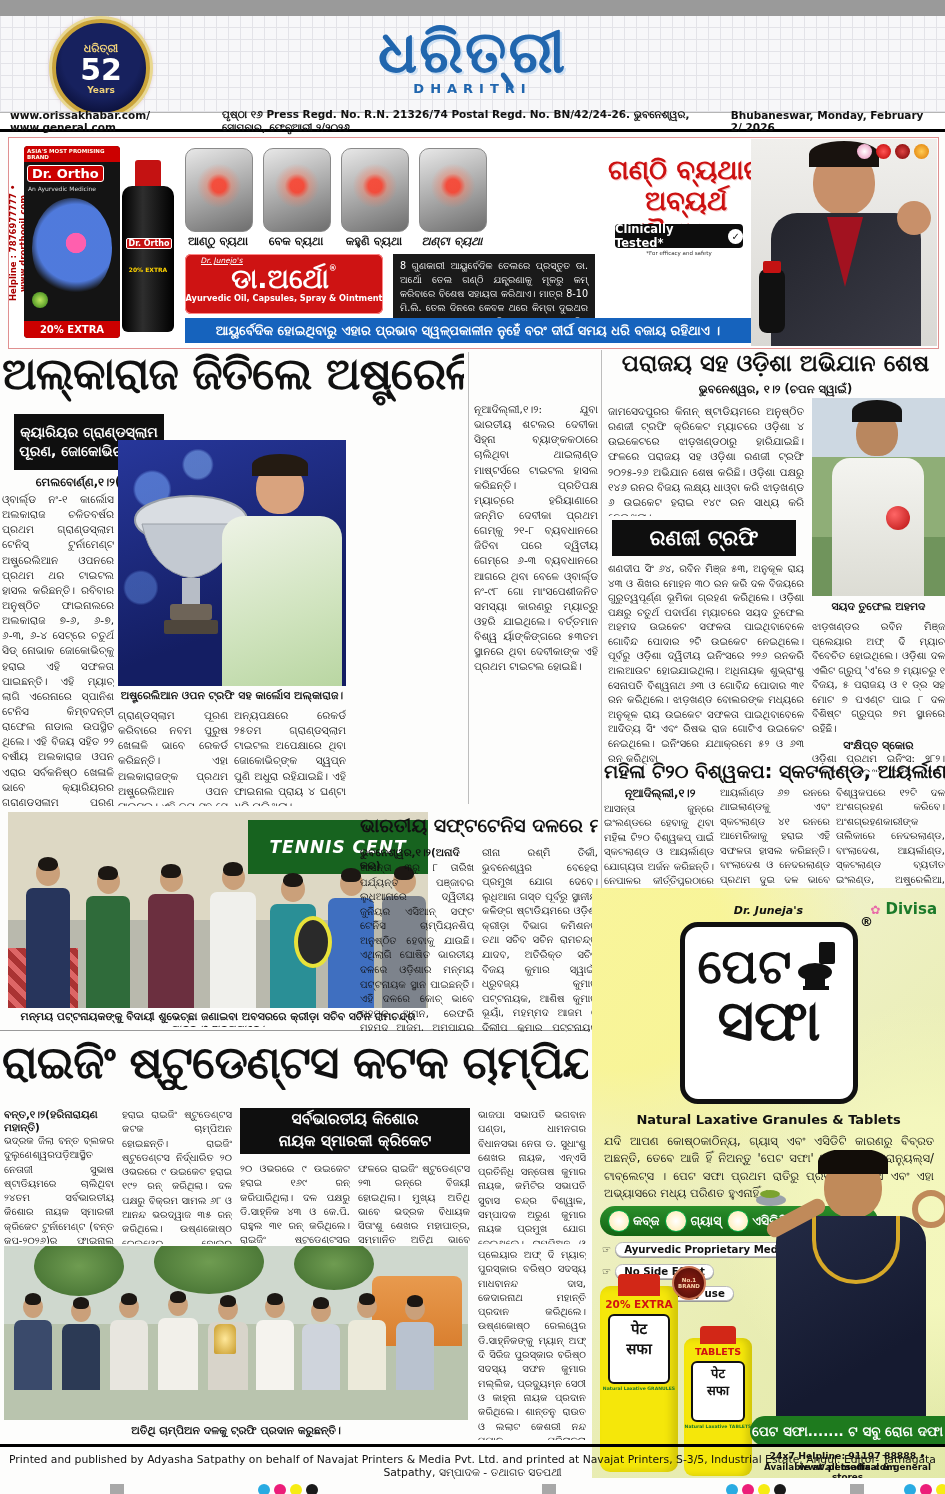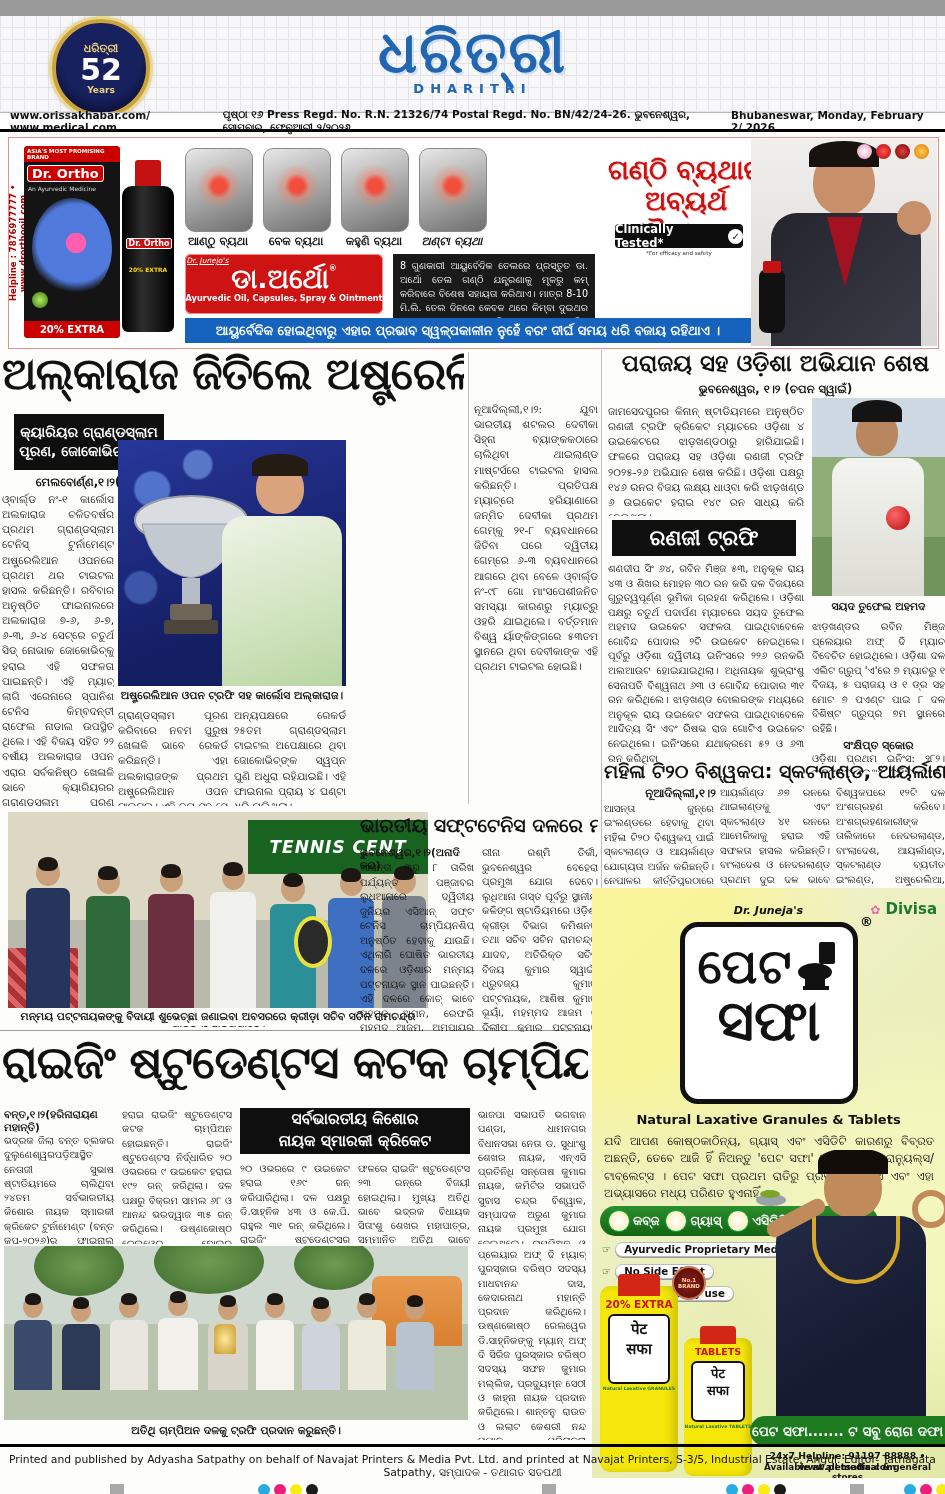--- a/index.html
+++ b/index.html
@@ -52,21 +52,21 @@
   .bottle .lbl{position:absolute;left:4px;top:52px;width:44px;background:#c41212;color:#fff;
       font-size:8px;font-weight:800;text-align:center;border:1px solid #fff;border-radius:2px;}
   .bottle .ex2{position:absolute;left:4px;top:80px;width:44px;color:#ffd400;font-size:6px;font-weight:bold;text-align:center;}
   .thumb{top:10px;width:66px;height:82px;border-radius:10px;border:1px solid #8a8a8a;
       background:
         radial-gradient(circle at 50% 45%,rgba(255,60,40,.85) 0 12%,rgba(255,120,90,.4) 22%,rgba(0,0,0,0) 40%),
         linear-gradient(160deg,#e8e8e8,#9f9f9f 60%,#6e6e6e);}
   .thumbcap{top:96px;width:66px;text-align:center;font-size:11.5px;font-weight:bold;}
   .brandbox{left:176px;top:116px;width:198px;height:60px;background:#ce1313;border-radius:6px;
       color:#fff;text-align:center;box-shadow:inset 0 0 0 1px #f88;}
-  .brandbox .pre{font-size:7.5px;font-style:italic;text-align:left;padding:2px 0 0 2px;text-decoration:underline;}
+  .brandbox .pre{font-size:7.5px;font-style:italic;text-align:left;padding:2px 0 0 16px;text-decoration:underline;}
   .brandbox .big{font-size:27px;font-weight:800;line-height:1;}
   .brandbox .reg{font-size:8px;vertical-align:top;}
   .brandbox .sb{font-size:8.2px;font-weight:bold;margin-top:1px;}
   .descbox{left:384px;top:116px;width:202px;height:64px;background:#1a1a1a;color:#fff;
       font-size:9.6px;line-height:1.45;padding:5px 7px;box-sizing:border-box;}
   .adhead{left:584px;top:16px;width:186px;color:#cc1111;font-size:27px;font-weight:800;
       line-height:1.15;text-align:center;text-shadow:1px 1px 0 #f6caca;}
   .clin{left:606px;top:86px;width:128px;height:24px;background:#0d0d0d;color:#fff;border-radius:4px;
       font-size:11.5px;font-weight:800;display:flex;align-items:center;justify-content:center;gap:4px;}
   .clin .chk{display:inline-flex;width:15px;height:15px;border-radius:50%;background:#fff;color:#111;
@@ -182,21 +182,21 @@
       <span class="t1">ଧରିତ୍ରୀ</span>
       <span class="t2">52</span>
       <span class="t3">Years</span>
     </div>
     <div class="abs logowrap">
       <div class="logo">ଧରିତ୍ରୀ</div>
       <div class="logosub">DHARITRI</div>
     </div>
   </div>
   <div class="abs infobar">
-    <span>www.orissakhabar.com/ www.medical.com</span>
+    <span>www.orissakhabar.com/ www.general.com</span>
     <span>ପୃଷ୍ଠା ୧୬  Press Regd. No. R.N. 21326/74 Postal Regd. No. BN/42/24-26.   ଭୁବନେଶ୍ୱର, ସୋମବାର, ଫେବୃଆରୀ ୨/୨୦୨୬</span>
     <span>Bhubaneswar,  Monday, February 2/ 2026</span>
   </div>
 
   <div class="abs orthoad">
     <div class="abs vert">Helpline : 7876977777  •  www.drorthooil.com</div>
     <div class="abs packbox">
       <div class="tag">ASIA'S MOST PROMISING BRAND</div>
       <span class="nm">Dr. Ortho</span>
       <div class="sub">An Ayurvedic Medicine</div>
@@ -293,21 +293,21 @@
   <div class="abs cap" style="left:812px;top:584px;width:133px;">ସୟଦ ତୁଫେଲ ଅହମଦ</div>
   <div class="abs ranjibox">ରଣଜୀ ଟ୍ରଫି</div>
   <div class="abs bodytxt j clip" style="left:608px;top:546px;width:196px;height:212px;font-size:10.2px;">ଶଣଦୀପ ସିଂ ୬୪, ରବିନ ମିଞ୍ଜ ୫୩, ଅନୁକୂଳ ରାୟ ୪୩ ଓ ଶିଖର ମୋହନ ୩୦ ରନ କରି ଦଳ ବିଜୟରେ ଗୁରୁତ୍ୱପୂର୍ଣ୍ଣ ଭୂମିକା ଗ୍ରହଣ କରିଥିଲେ। ଓଡ଼ିଶା ପକ୍ଷରୁ ଚତୁର୍ଥ ପଦାର୍ପଣ ମ୍ୟାଚରେ ସୟଦ ତୁଫେଲ ଅହମଦ ଉଇକେଟ ସଫଳତା ପାଇଥିବାବେଳେ ଗୋବିନ୍ଦ ପୋଦାର ୨ଟି ଉଇକେଟ ନେଇଥିଲେ। ପୂର୍ବରୁ ଓଡ଼ିଶା ଦ୍ୱିତୀୟ ଇନିଂସରେ ୨୨୬ ରନକରି ଅଲଆଉଟ ହୋଇଯାଇଥିଲା। ଅଧିନାୟକ ଶୁଭ୍ରାଂଶୁ ସେନାପତି ବିଶ୍ୱନାଥ ୬୩ ଓ ଗୋବିନ୍ଦ ପୋଦାର ୩୧ ରନ କରିଥିଲେ। ଝାଡ଼ଖଣ୍ଡ ବୋଲରଙ୍କ ମଧ୍ୟରେ ଅନୁକୂଳ ରାୟ ଉଇକେଟ ସଫଳତା ପାଇଥିବାବେଳେ ଆଦିତ୍ୟ ସିଂ ଏବଂ ରିଷଭ ରାଜ ଗୋଟିଏ ଉଇକେଟ ନେଇଥିଲେ। ଇନିଂସରେ ଯଥାକ୍ରମେ ୫୨ ଓ ୬୩ ରନ କରିଥିବା</div>
   <div class="abs clip" style="left:812px;top:604px;width:133px;height:152px;">
     <div class="bodytxt j" style="font-size:10.2px;">ଝାଡ଼ଖଣ୍ଡର ରବିନ ମିଞ୍ଜ ପ୍ଲେୟାର ଅଫ୍ ଦି ମ୍ୟାଚ ବିବେଚିତ ହୋଇଥିଲେ। ଓଡ଼ିଶା ଦଳ ଏଲିଟ ଗ୍ରୁପ୍ 'ଏ'ରେ ୭ ମ୍ୟାଚରୁ ୧ ବିଜୟ, ୫ ପରାଜୟ ଓ ୧ ଡ୍ର ସହ ମୋଟ ୭ ପଏଣ୍ଟ ପାଇ ୮ ଦଳ ବିଶିଷ୍ଟ ଗ୍ରୁପ୍‌ର ୭ମ ସ୍ଥାନରେ ରହିଛି।</div>
     <div class="ctr b" style="font-size:11px;margin-top:2px;">ସଂକ୍ଷିପ୍ତ ସ୍କୋର</div>
     <div class="bodytxt j" style="font-size:10.2px;">ଓଡ଼ିଶା ପ୍ରଥମ ଇନିଂସ: ୨୮୨। ଝାଡ଼ଖଣ୍ଡ ପ୍ରଥମ ଇନିଂସ: ୨୬୩। ଓଡ଼ିଶା ଦ୍ୱିତୀୟ ଇନିଂସ: ୨୨୬। ଝାଡ଼ଖଣ୍ଡ ଦ୍ୱିତୀୟ ଇନିଂସ: ୧୪୯/୬।</div>
   </div>
 
   <div class="abs h-t20">ମହିଳା ଟି୨୦ ବିଶ୍ୱକପ: ସ୍କଟଲାଣ୍ଡ, ଆୟର୍ଲାଣ୍ଡକୁ ଯୋଗ୍ୟତା</div>
-  <div class="abs dl" style="left:604px;top:770px;width:112px;text-align:right;">ନୂଆଦିଲ୍ଲୀ,୧।୨</div>
+  <div class="abs dl" style="left:604px;top:770px;width:112px;">ନୂଆଦିଲ୍ଲୀ,୧।୨</div>
   <div class="abs bodytxt j clip" style="left:604px;top:786px;width:110px;height:84px;font-size:10.1px;">ଆସନ୍ତା ଜୁନ୍‌ରେ ଇଂଲଣ୍ଡରେ ହେବାକୁ ଥିବା ମହିଳା ଟି୨୦ ବିଶ୍ୱକପ୍ ପାଇଁ ସ୍କଟଲାଣ୍ଡ ଓ ଆୟର୍ଲାଣ୍ଡ ଯୋଗ୍ୟତା ଅର୍ଜନ କରିଛନ୍ତି। ନେପାଳର କୀର୍ତ୍ତିପୁରଠାରେ ଖେଳାଯାଇଥିବା କ୍ୱାଲିଫାୟର୍ସ ସୁପର-୬ରେ ଖେଳାଯାଇଥିବା ମ୍ୟାଚ୍‌ରେ</div>
   <div class="abs bodytxt j clip" style="left:720px;top:770px;width:110px;height:100px;font-size:10.1px;">ଆୟର୍ଲାଣ୍ଡ ୬୭ ରନରେ ଥାଇଲାଣ୍ଡକୁ ଏବଂ ସ୍କଟଲାଣ୍ଡ ୪୧ ରନରେ ଆମେରିକାକୁ ହରାଇ ଏହି ସଫଳତା ହାସଲ କରିଛନ୍ତି। ବାଂଲାଦେଶ ଓ ନେଦରଲାଣ୍ଡ ପ୍ରଥମ ଦୁଇ ଦଳ ଭାବେ ସୁପର ୬ ପଏଣ୍ଟ ଟେବୁଲରେ ଶୀର୍ଷରେ ରହି ସ୍ଥାନ ପକ୍କା କରିଥିଲେ। ଜୁନ ୧୨ରୁ ଇଂଲଣ୍ଡରେ ହେବାକୁ ଥିବା</div>
   <div class="abs bodytxt j clip" style="left:836px;top:770px;width:109px;height:100px;font-size:10.1px;">ବିଶ୍ୱକପରେ ୧୨ଟି ଦଳ ଅଂଶଗ୍ରହଣ କରିବେ। ଅଂଶଗ୍ରହଣକାରୀଙ୍କ ତାଲିକାରେ ନେଦରଲାଣ୍ଡ, ବାଂଲାଦେଶ, ଆୟର୍ଲାଣ୍ଡ, ସ୍କଟଲାଣ୍ଡ ବ୍ୟତୀତ ଇଂଲଣ୍ଡ, ଅଷ୍ଟ୍ରେଲିଆ, ଭାରତ, ନ୍ୟୁଜିଲାଣ୍ଡ, ଦକ୍ଷିଣ ଆଫ୍ରିକା, ୱେଷ୍ଟଇଣ୍ଡିଜ, ପାକିସ୍ତାନ ଓ ଶ୍ରୀଲଙ୍କା ରହିଛନ୍ତି।</div>
 
   <div class="abs ph-tn">
     <div class="tn-band">TENNIS CENT</div>
     <div class="tn-mat"></div>
     <div class="person" style="left:18px;bottom:0;">
         <div class="head hair" style="width:24px;height:26px;"></div>
         <div class="torso" style="width:44px;height:120px;background:#27355c;"></div>

